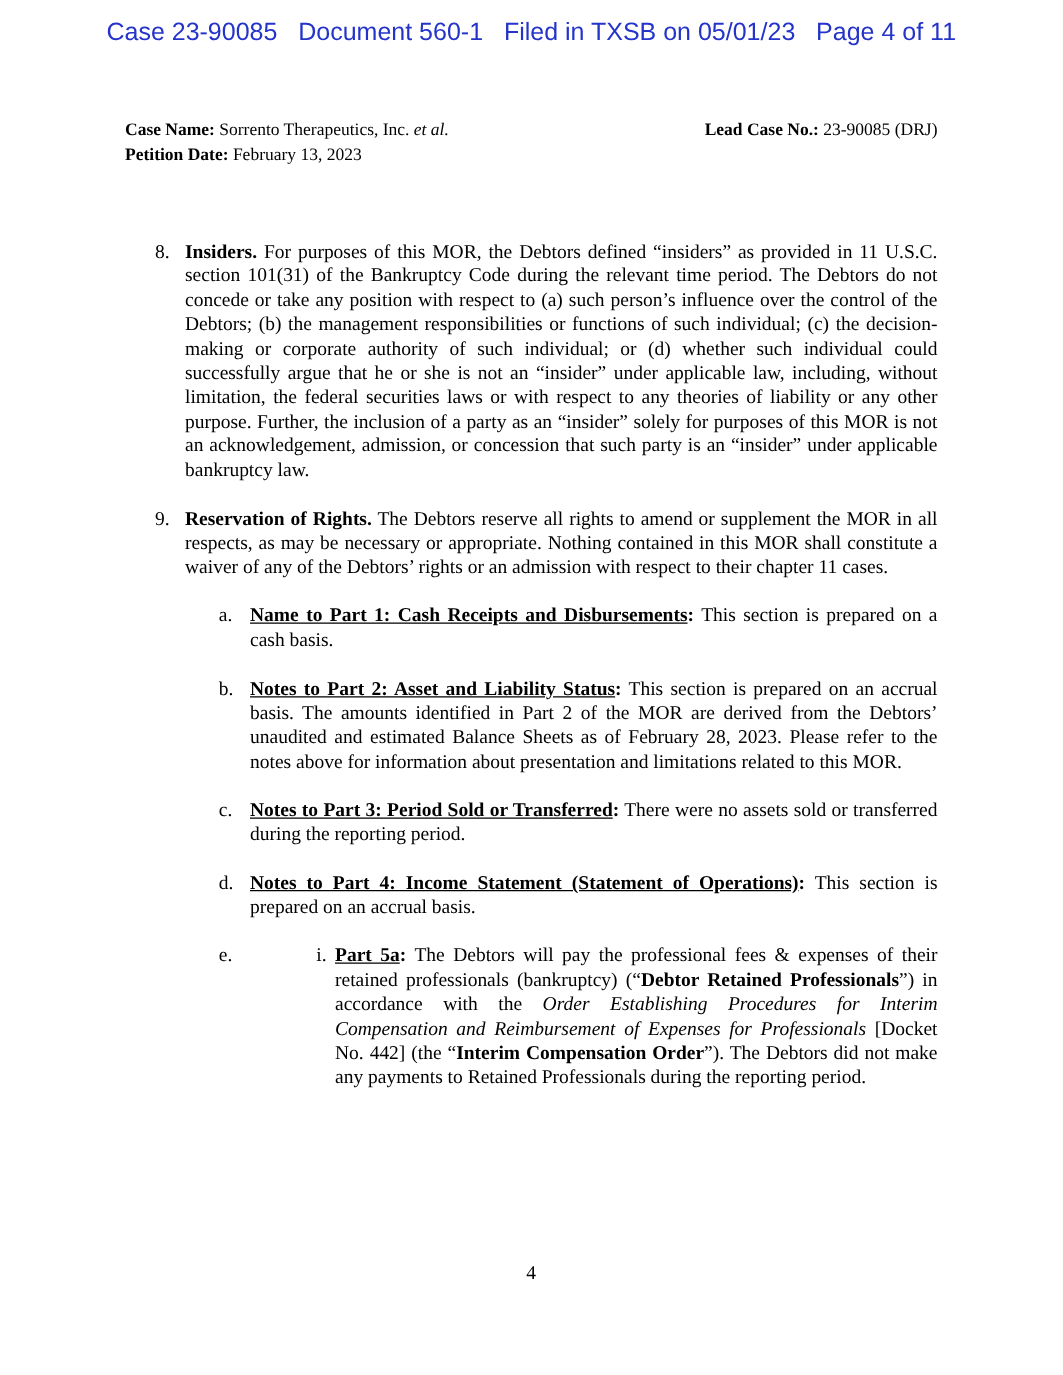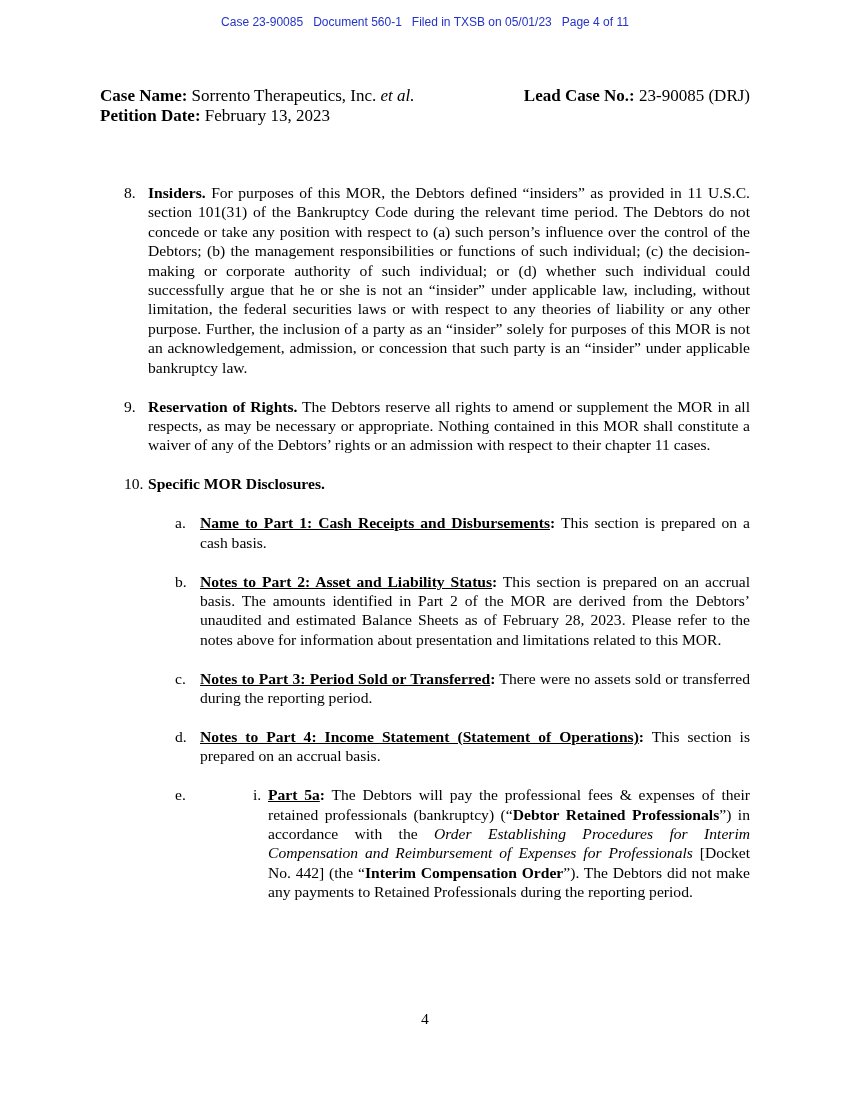--- a/index.html
+++ b/index.html
@@ -11,29 +11,29 @@
     margin: 0 auto;
     background: var(--page-background, #ffffff);
     color: var(--text-black, #000000);
     font-family: "Liberation Serif", serif;
     overflow: hidden;
   }
   .stamp {
     padding-top: 15px;
     text-align: center;
     font-family: "Liberation Sans", sans-serif;
-    font-size: 12px;
+    font-size: 20px;
     color: var(--stamp-blue, #2433c9);
     white-space: pre;
   }
   .case-header {
     display: flex;
     justify-content: space-between;
     margin: 57px 100px 0 100px;
-    font-size: 17px;
+    font-size: 14px;
     line-height: 20px;
   }
   .hdr-col.right { }
   .doc-body { margin-top: 57px; }
   .para {
     position: relative;
     text-align: justify;
     font-size: 15.6px;
     line-height: 19.4px;
     margin-bottom: 19.5px;
@@ -79,24 +79,20 @@
     <div class="para l0">
       <span class="marker">8.</span>
       <span class="rich"><span class="b">Insiders.</span><span>  For purposes of this MOR, the Debtors defined “insiders” as provided in 11 U.S.C. section 101(31) of the Bankruptcy Code during the relevant time period.  The Debtors do not concede or take any position with respect to (a) such person’s influence over the control of the Debtors; (b) the management responsibilities or functions of such individual; (c) the decision-making or corporate authority of such individual; or (d) whether such individual could successfully argue that he or she is not an “insider” under applicable law, including, without limitation, the federal securities laws or with respect to any theories of liability or any other purpose.  Further, the inclusion of a party as an “insider” solely for purposes of this MOR is not an acknowledgement, admission, or concession that such party is an “insider” under applicable bankruptcy law.</span></span>
     </div>
 
     <div class="para l0">
       <span class="marker">9.</span>
       <span class="rich"><span class="b">Reservation of Rights.</span><span>  The Debtors reserve all rights to amend or supplement the MOR in all respects, as may be necessary or appropriate.  Nothing contained in this MOR shall constitute a waiver of any of the Debtors’ rights or an admission with respect to their chapter 11 cases.</span></span>
     </div>
 
-    <div class="para l0">
-      <span class="marker">10.</span>
-      <span class="rich"><span class="b">Specific MOR Disclosures.</span></span>
-    </div>
 
     <div class="para l1">
       <span class="marker">a.</span>
       <span class="rich"><span class="b u">Name to Part 1: Cash Receipts and Disbursements</span><span class="b">:</span><span> This section is prepared on a cash basis.</span></span>
     </div>
 
     <div class="para l1">
       <span class="marker">b.</span>
       <span class="rich"><span class="b u">Notes to Part 2: Asset and Liability Status</span><span class="b">:</span><span> This section is prepared on an accrual basis.  The amounts identified in Part 2 of the MOR are derived from the Debtors’ unaudited and estimated Balance Sheets as of February 28, 2023.  Please refer to the notes above for information about presentation and limitations related to this MOR.</span></span>
     </div>

